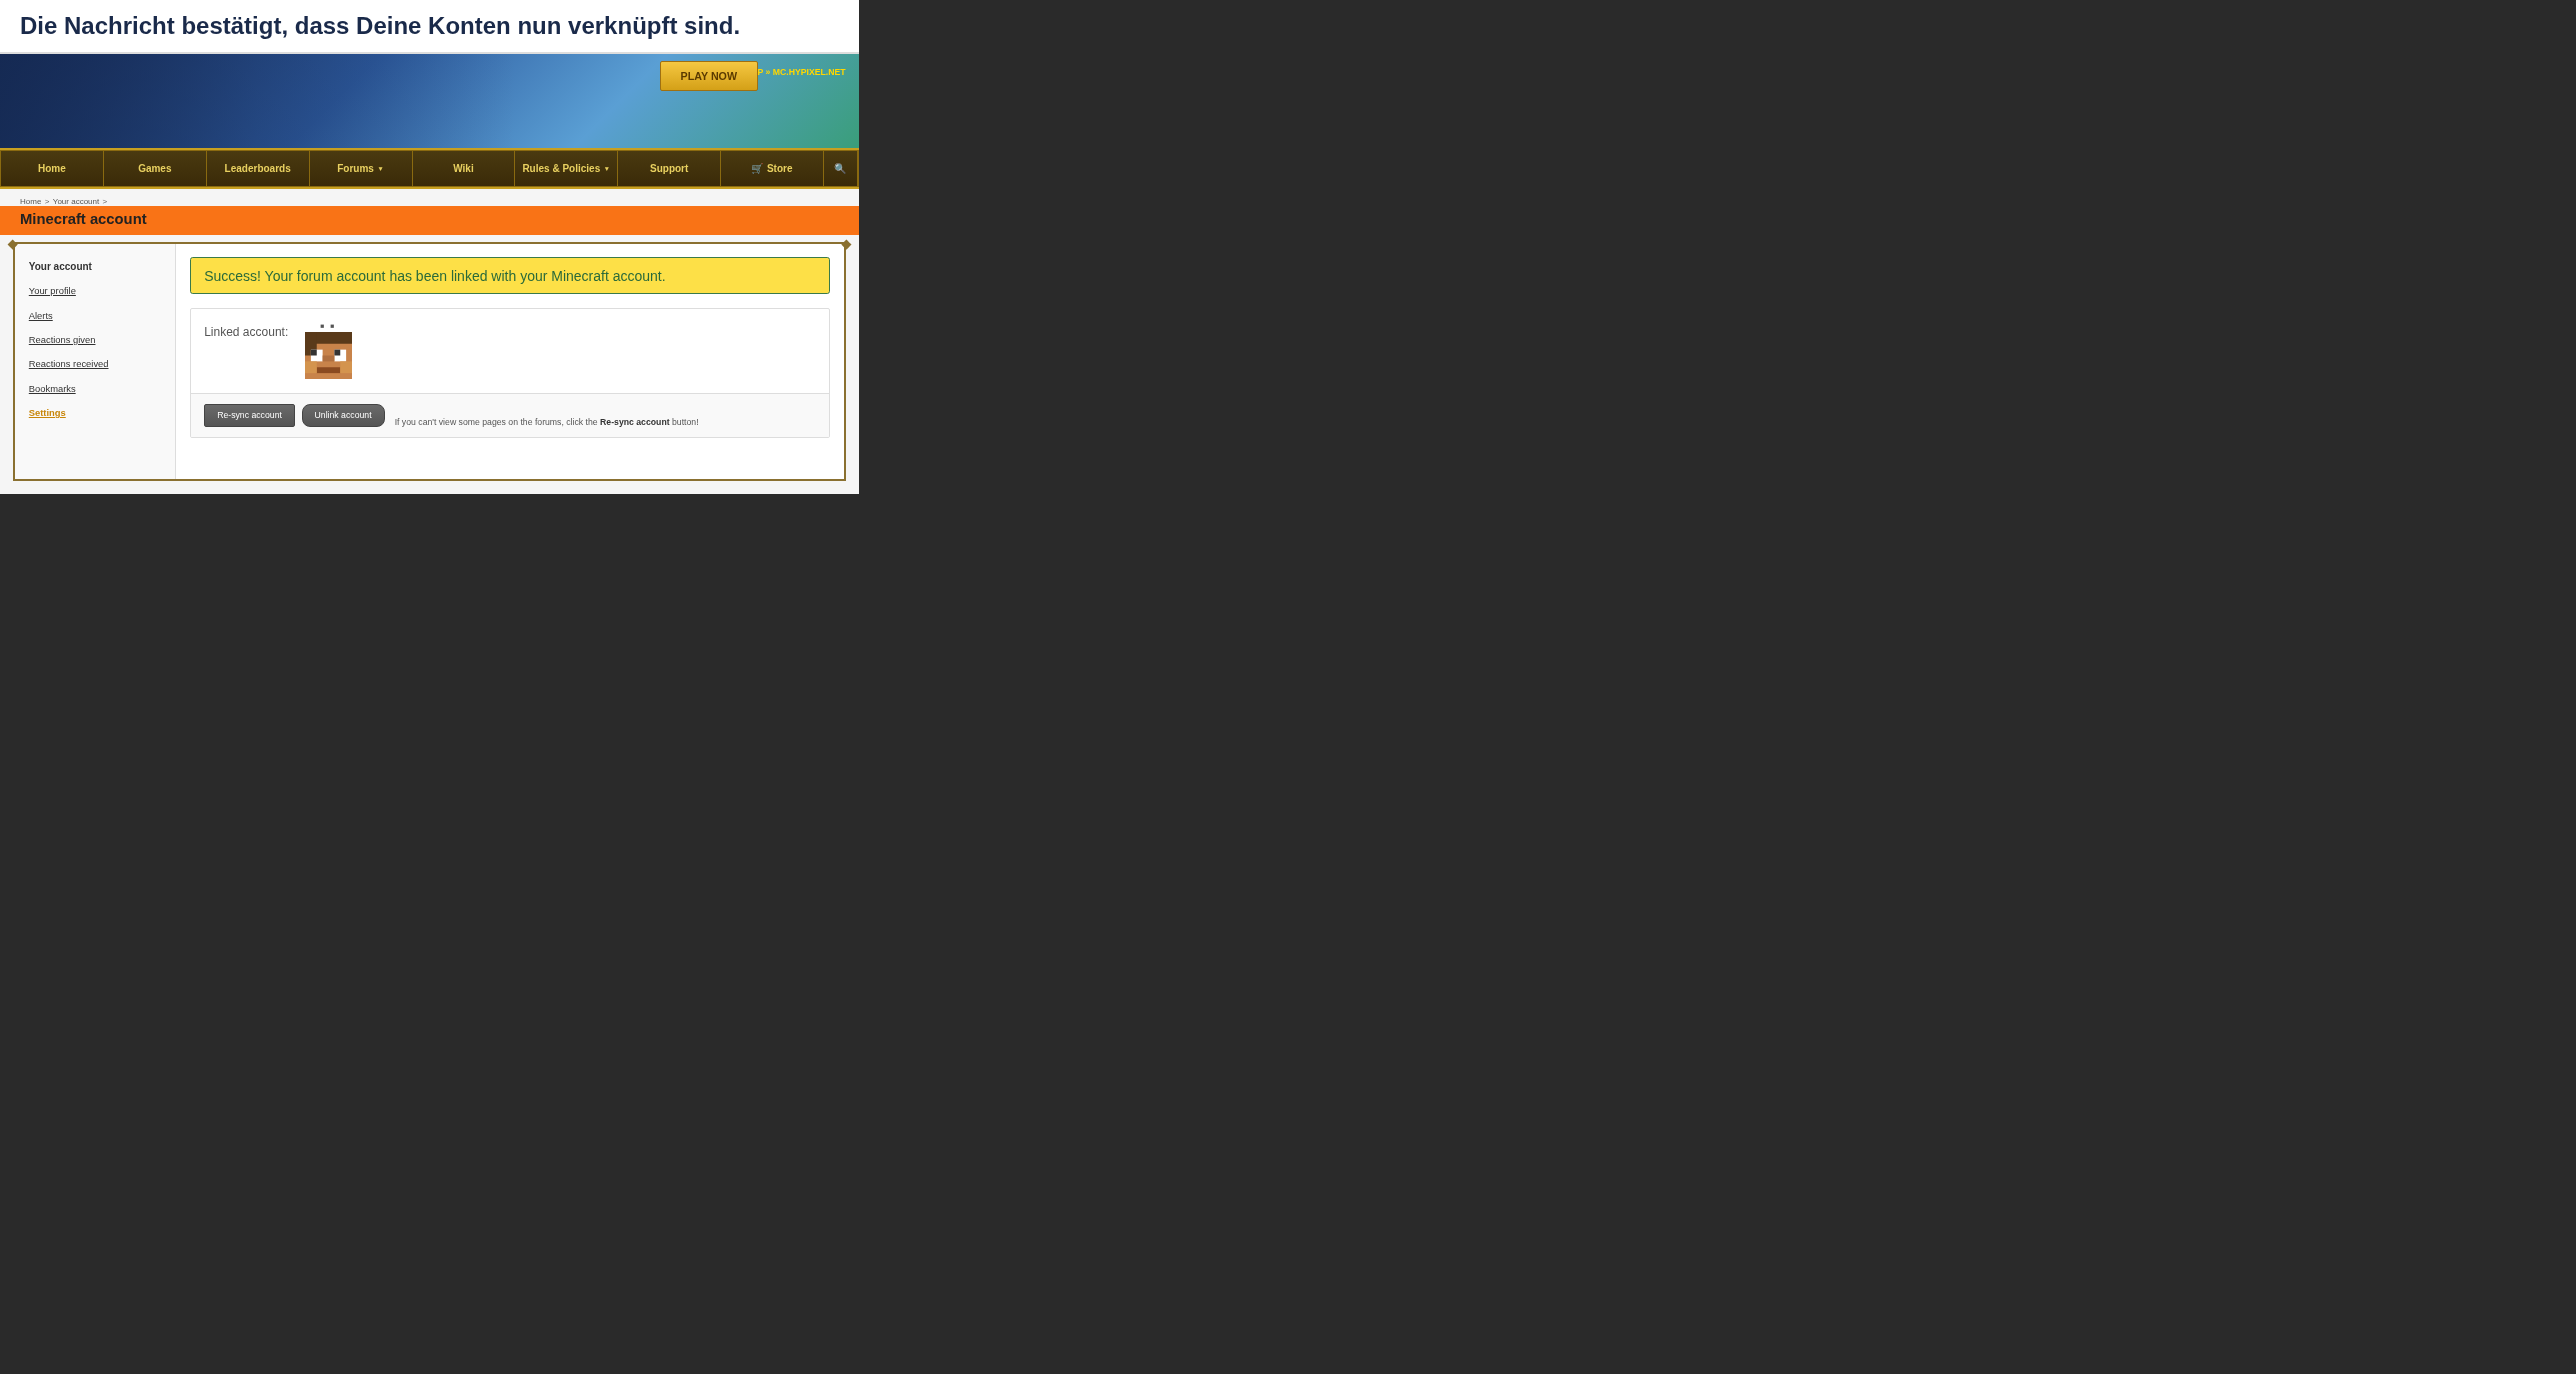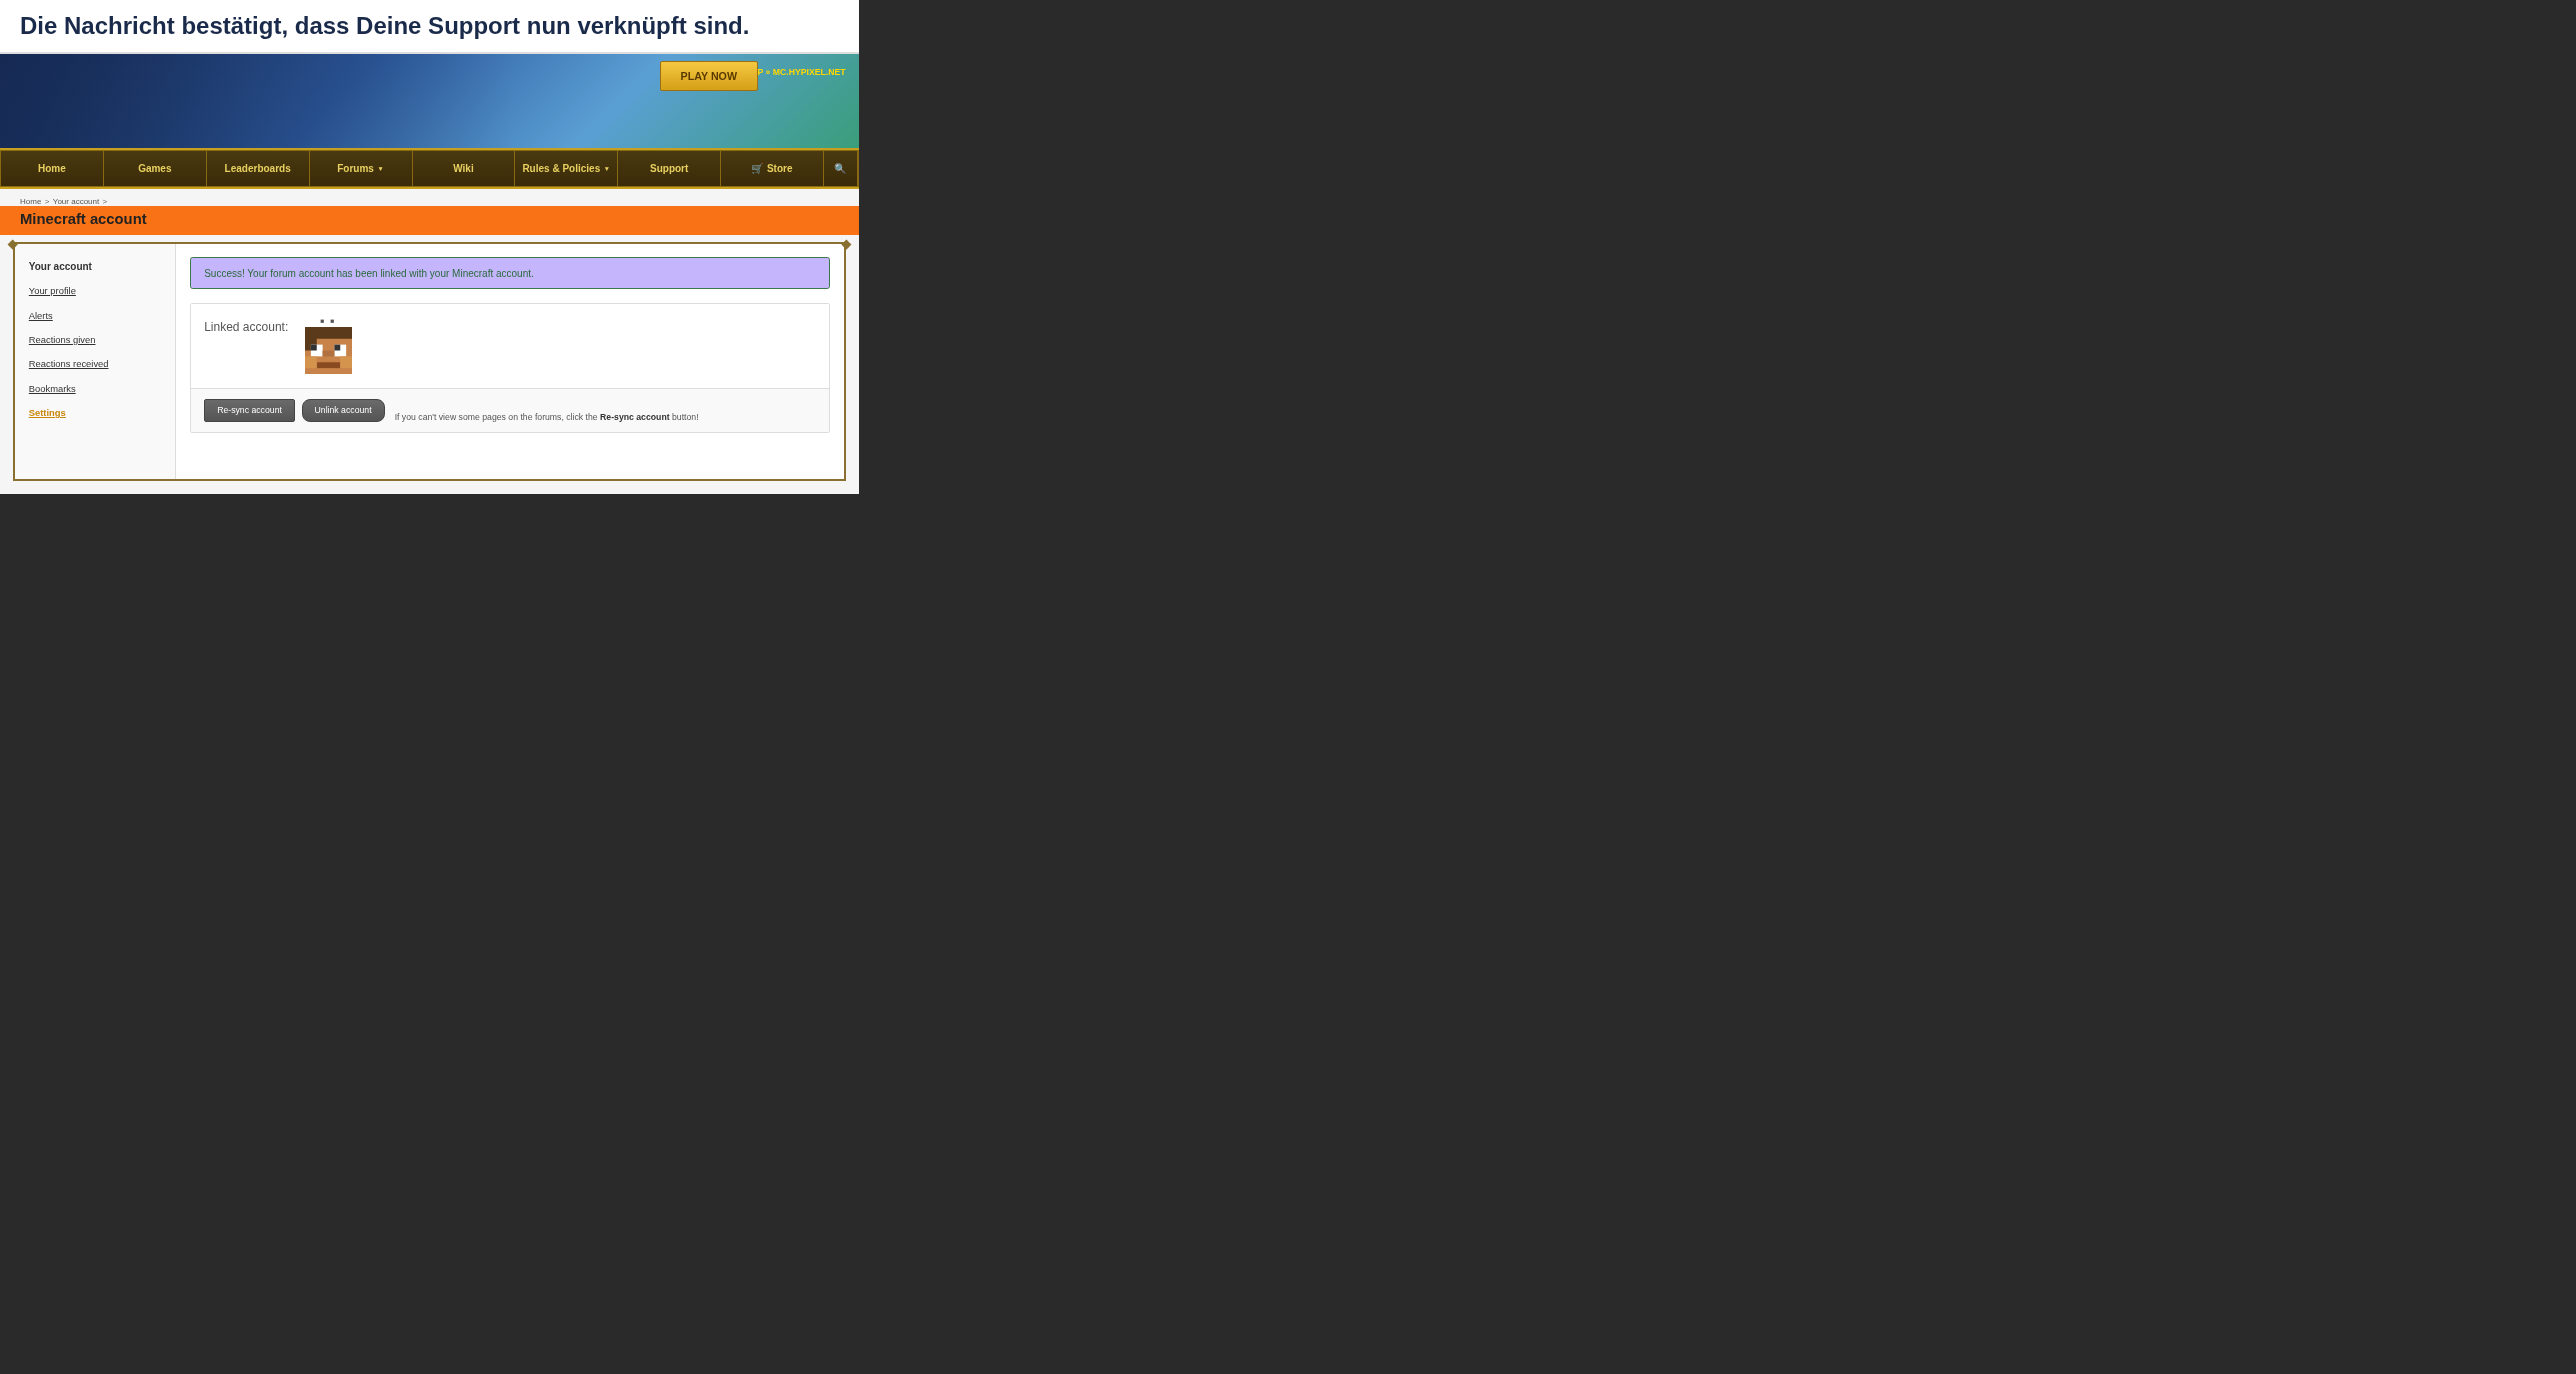--- a/index.html
+++ b/index.html
@@ -207,27 +207,27 @@
     }
 
     
     .content-area {
       flex: 1;
       padding: 13.4px;
     }
 
     
     .success-message {
-      background: #c4b5fd;
+      background: #fde047;
       border: 1.3px solid #3a7a4a;
       border-radius: 2.7px;
       padding: 9.4px 13.4px;
       margin-bottom: 13.4px;
       color: #2a6a3a;
-      font-size: 10px;
+      font-size: 14px;
     }
 
     
     .account-info-box {
       border: 0.7px solid #ddd;
       border-radius: 2px;
       overflow: hidden;
     }
 
     .account-info-header {
@@ -312,21 +312,21 @@
 
     .pixel-face svg {
       width: 100%;
       height: 100%;
     }
   </style>
 </head>
 <body>
 
 <div class="announcement-bar">
-  <p>Die Nachricht bestätigt, dass Deine Support nun verknüpft sind.</p>
+  <p>Die Nachricht bestätigt, dass Deine Konten nun verknüpft sind.</p>
 </div>
 
 <div class="hero-banner">
   <div class="hero-chars"></div>
   <div class="server-ip">
     <span>SERVER IP »</span>
     <span style="color:#ffd700;font-weight:bold;">MC.HYPIXEL.NET</span>
   </div>
   <button class="play-now-btn">PLAY NOW</button>
 </div>

